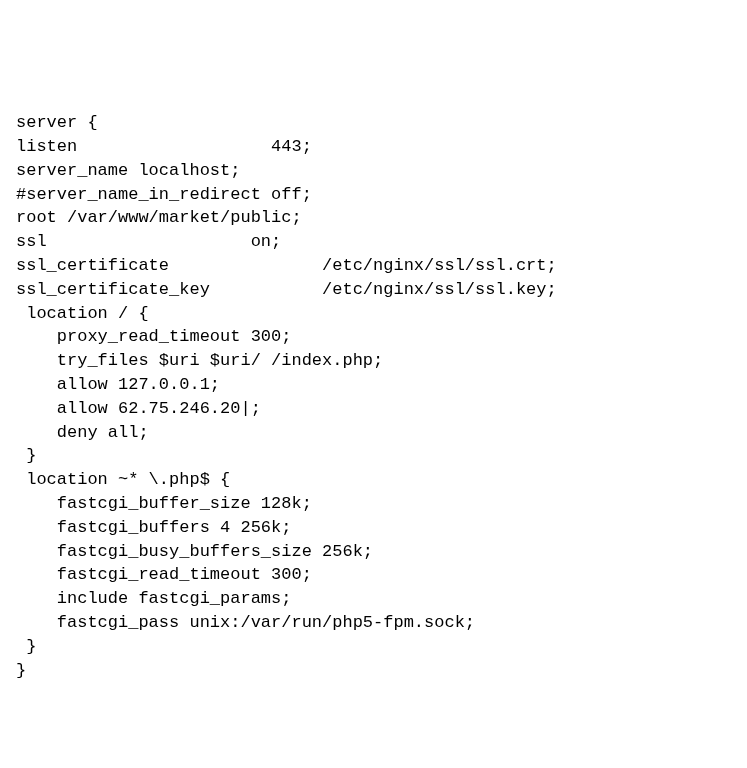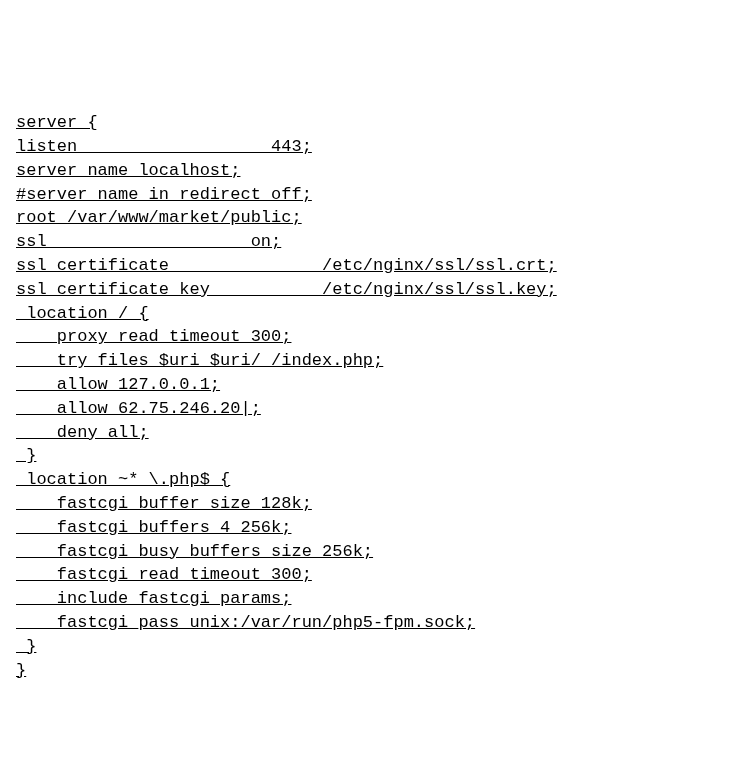--- a/index.html
+++ b/index.html
@@ -14,21 +14,20 @@
       line-height: 1.4;
       color: #000000;
       padding: 16px;
       white-space: pre;
     }
     .code-block {
       font-family: "Consolas", "Monaco", "Courier New", monospace;
     }
     .line {
       display: block;
-      text-decoration: underline;
     }
   </style>
 </head>
 <body>
 
 
 
 <div class="code-block"><span class="line">server {</span><span class="line">listen                   443;</span><span class="line">server_name localhost;</span><span class="line">#server_name_in_redirect off;</span><span class="line">root /var/www/market/public;</span><span class="line"></span><span class="line">ssl                    on;</span><span class="line">ssl_certificate               /etc/nginx/ssl/ssl.crt;</span><span class="line">ssl_certificate_key           /etc/nginx/ssl/ssl.key;</span><span class="line"></span><span class="line"> location / {</span><span class="line">    proxy_read_timeout 300;</span><span class="line">    try_files $uri $uri/ /index.php;</span><span class="line">    allow 127.0.0.1;</span><span class="line">    allow 62.75.246.20|;</span><span class="line">    deny all;</span><span class="line"> }</span><span class="line"></span><span class="line"> location ~* \.php$ {</span><span class="line">    fastcgi_buffer_size 128k;</span><span class="line">    fastcgi_buffers 4 256k;</span><span class="line">    fastcgi_busy_buffers_size 256k;</span><span class="line">    fastcgi_read_timeout 300;</span><span class="line">    include fastcgi_params;</span><span class="line">    fastcgi_pass unix:/var/run/php5-fpm.sock;</span><span class="line"> }</span><span class="line"></span><span class="line"></span><span class="line">}</span></div>
 
 

